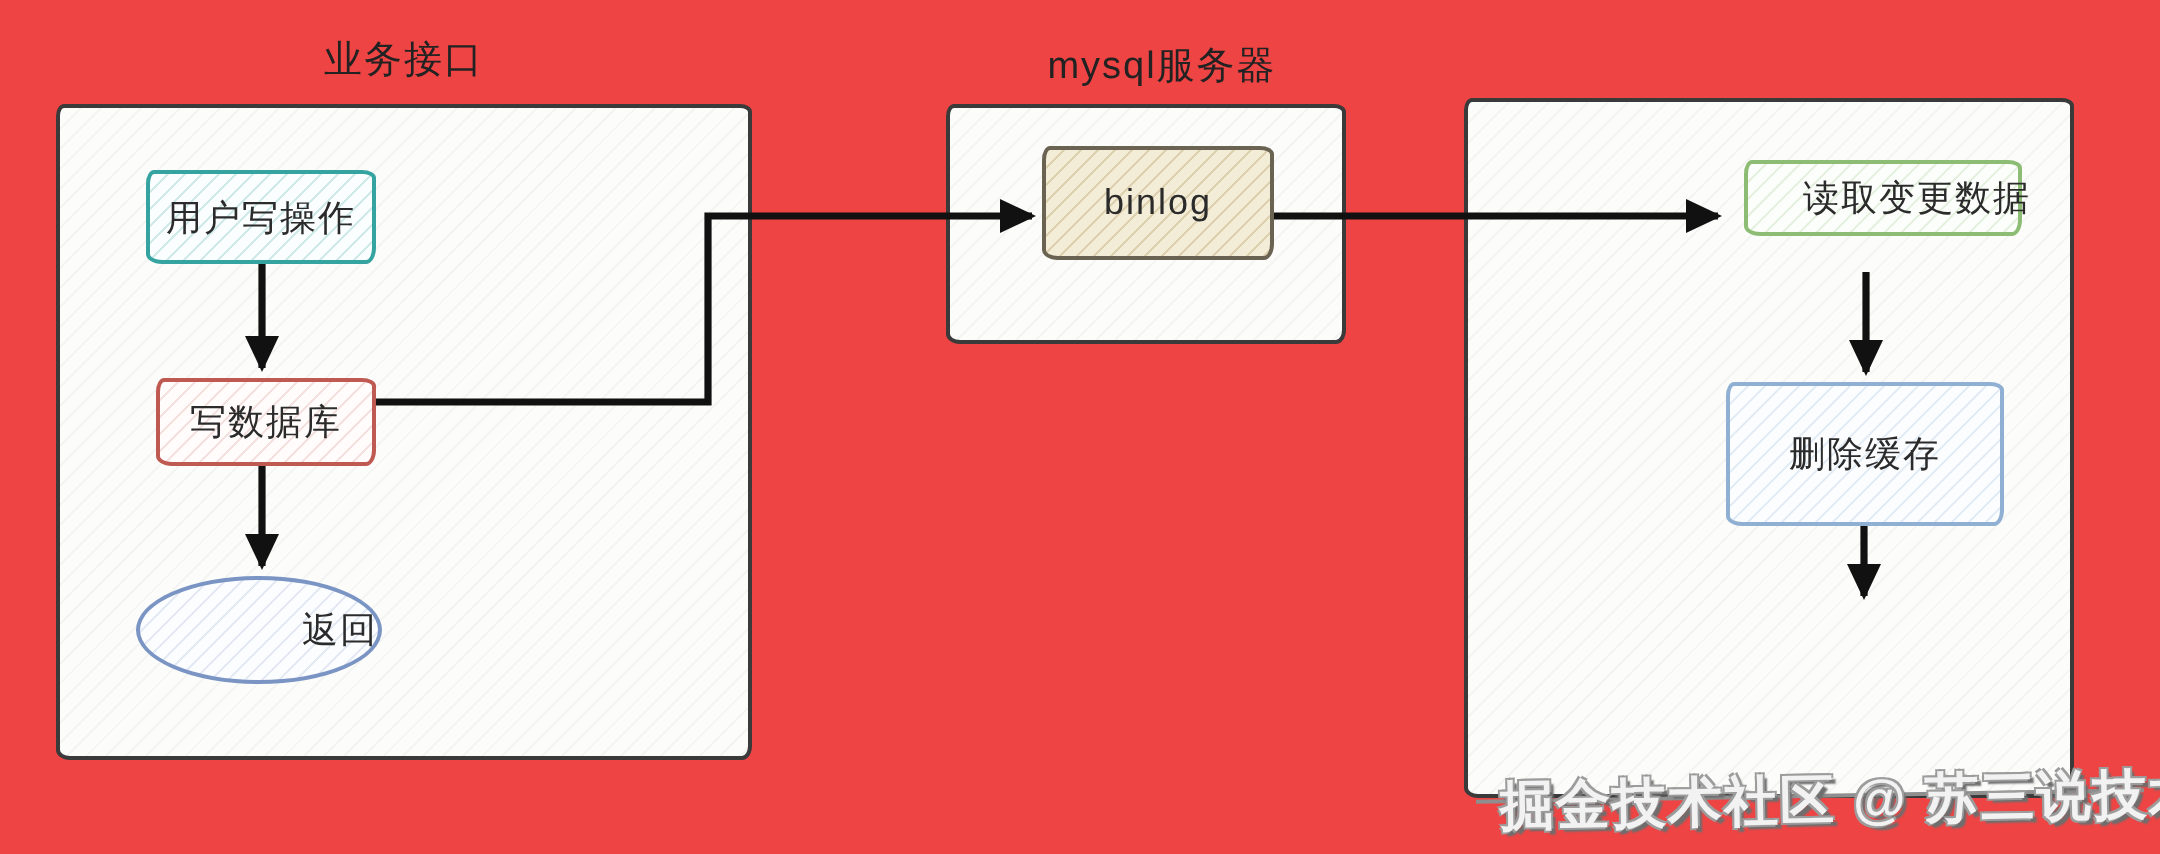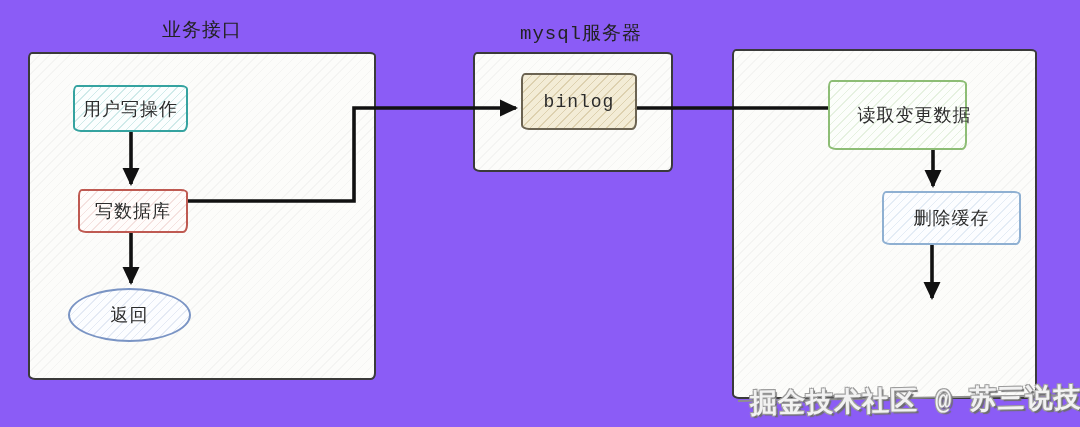--- a/index.html
+++ b/index.html
@@ -1,21 +1,21 @@
 <!DOCTYPE html>
 <html><head>
 <meta charset="utf-8">
 <style>
   html, body { margin: 0; padding: 0; background: #ffffff; }
   .stage {
     position: relative;
     width: 1080px;
     height: 427px;
-    background: #8b5cf6;
-    font-family: Liberation Mono, monospace;
+    background: #ef4444;
+    font-family: Liberation Sans, sans-serif;
     color: #2b2b2b;
     overflow: hidden;
   }
 
   
   .sec-title {
     position: absolute;
     transform: translateX(-50%);
     font-size: 19px;
     font-weight: 500;
@@ -52,21 +52,21 @@
     font-size: 18px;
     color: #2b2b2b;
     letter-spacing: 1px;
     white-space: nowrap;
   }
   .rect {
     border-width: 2px;
     border-style: solid;
     border-radius: 4px 7px 5px 8px / 7px 4px 8px 5px;
   }
-  .ellipse { border-radius: 50%; }
+  .ellipse { border-radius: 50%; justify-content: flex-end; }
 
   .n-user {
     left: 73px; top: 85px; width: 115px; height: 47px;
     border-color: #35a3a0;
     background-color: #fbfefe;
     background-image: repeating-linear-gradient(135deg,
       rgba(53,163,160,0.22) 0, rgba(53,163,160,0.22) 1px,
       transparent 1px, transparent 6px);
   }
   .n-writedb {
@@ -87,30 +87,30 @@
   }
   .n-binlog {
     left: 521px; top: 73px; width: 116px; height: 57px;
     border-color: #6b6352;
     background-color: #f3ecd6;
     background-image: repeating-linear-gradient(135deg,
       rgba(170,145,85,0.30) 0, rgba(170,145,85,0.30) 1px,
       transparent 1px, transparent 6px);
   }
   .n-read {
-    left: 828px; top: 80px; width: 139px; height: 70px;
+    left: 872px; top: 80px; width: 139px; height: 38px;
     border-color: #8dbd75;
     background-color: #fcfefb;
     background-image: repeating-linear-gradient(135deg,
       rgba(141,189,117,0.20) 0, rgba(141,189,117,0.20) 1px,
       transparent 1px, transparent 6px);
     padding-left: 34px;
   }
   .n-delcache {
-    left: 882px; top: 191px; width: 139px; height: 54px;
+    left: 863px; top: 191px; width: 139px; height: 72px;
     border-color: #8fb0d2;
     background-color: #fcfdff;
     background-image: repeating-linear-gradient(135deg,
       rgba(143,176,210,0.22) 0, rgba(143,176,210,0.22) 1px,
       transparent 1px, transparent 6px);
   }
   .n-end {
     left: 866px; top: 303px; width: 129px; height: 70px;
     border: 2.5px solid #a3473d;
     background-color: #fffcfb;

